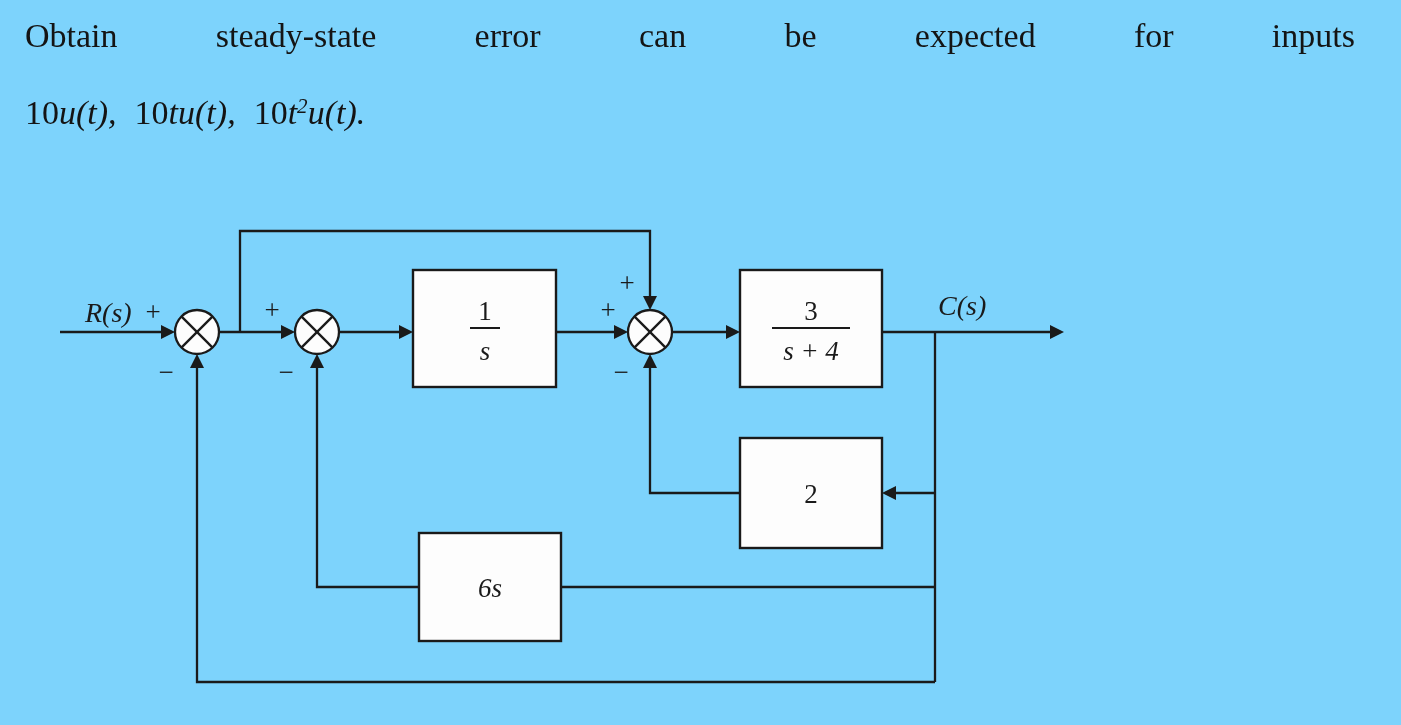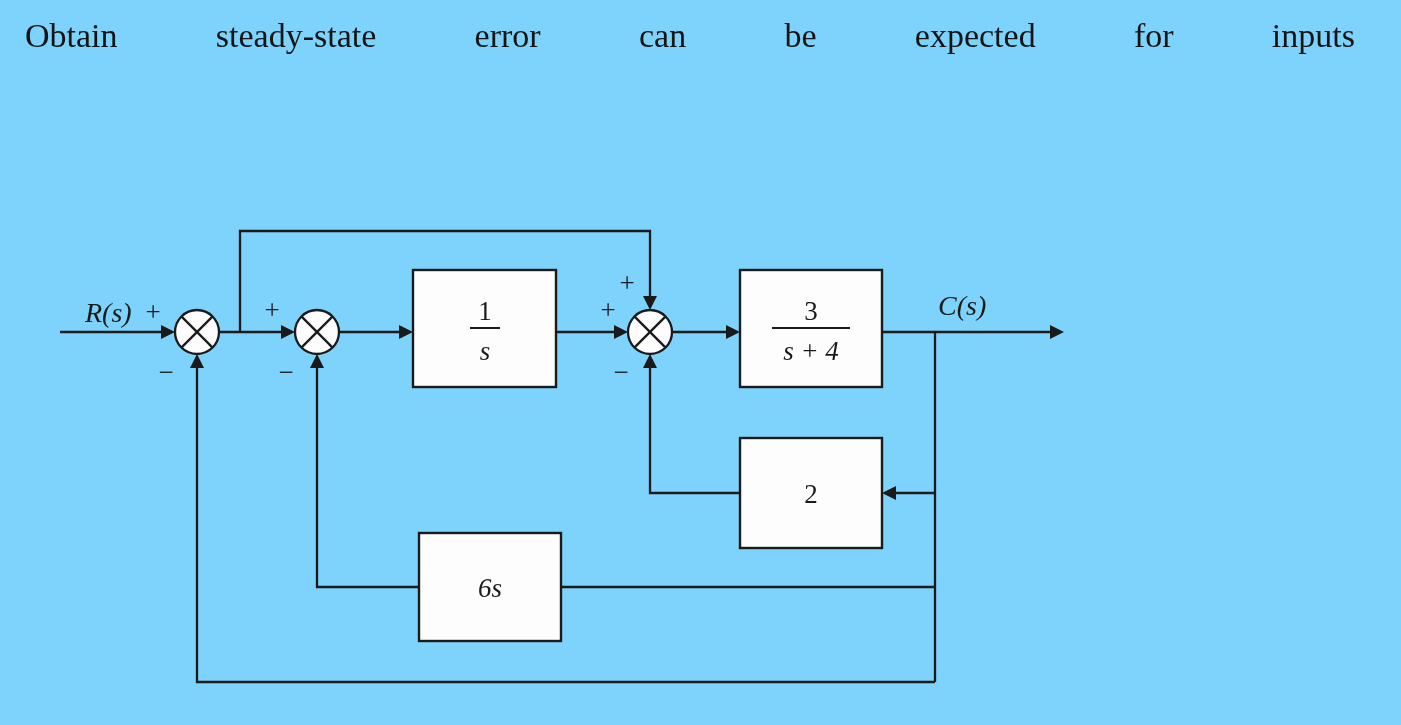--- a/index.html
+++ b/index.html
@@ -38,20 +38,21 @@
   .blk{font-size:27px;}
   .blk-it{font-size:27px;font-style:italic;}
 </style>
 </head>
 <body>
 
 <div class="page">
 
   <div class="problem-line1">Obtain steady-state error can be expected for inputs</div>
 
+  <div class="math-line"><span>10</span><span class="it gap">u(t),</span><span>10</span><span class="it gap">tu(t),</span><span>10</span><span class="it">t</span><sup>2</sup><span class="it">u(t).</span></div>
 
   <svg width="1401" height="725" viewBox="0 0 1401 725">
     <g stroke="#1a1a1a" stroke-width="2.3" fill="none">
 
       <line x1="60" y1="332" x2="163" y2="332"></line>
 
       <line x1="219" y1="332" x2="283" y2="332"></line>
 
       <line x1="339" y1="332" x2="401" y2="332"></line>
 

